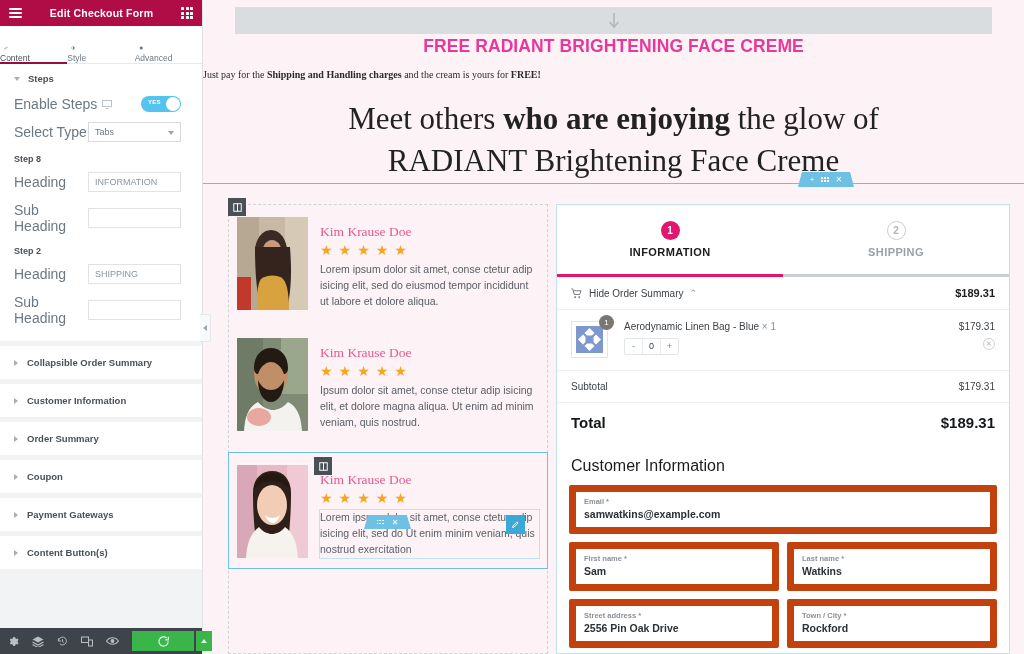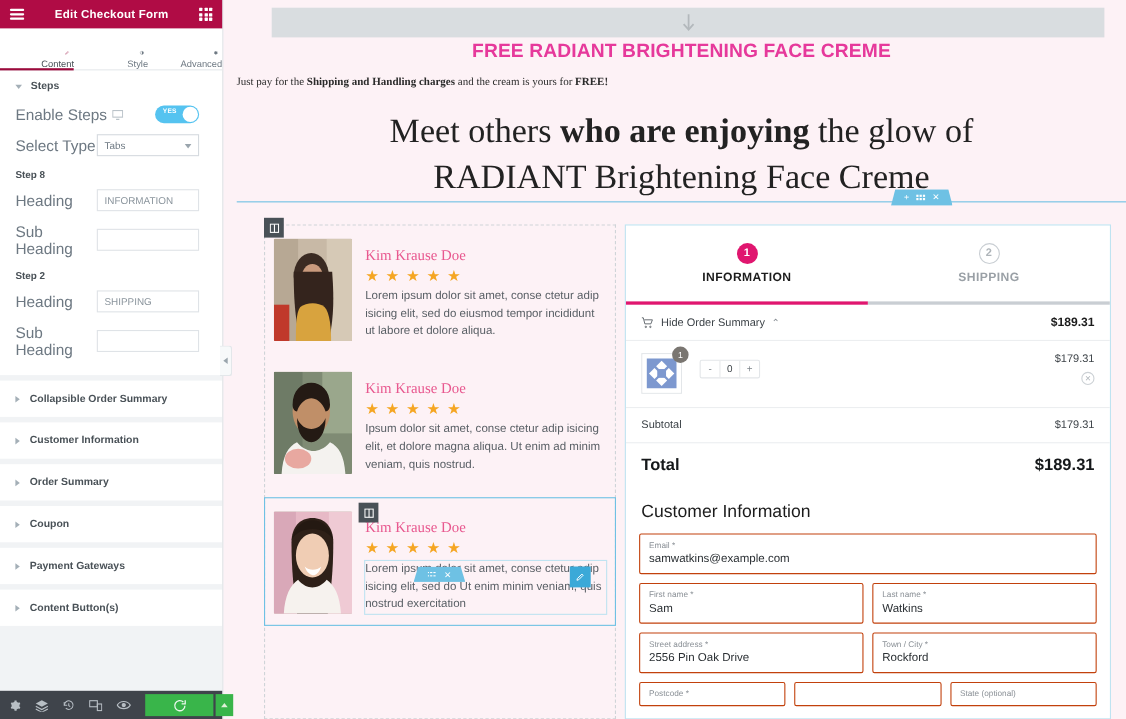--- a/index.html
+++ b/index.html
@@ -2,21 +2,21 @@
 <html><head>
 <meta charset="utf-8">
 <style>
   * { box-sizing: border-box; margin: 0; padding: 0; }
   html, body {
     width: 1024px; height: 654px;
     font-family: "Liberation Sans", sans-serif;
     overflow: hidden;
     background: #fdf2f6;
   }
-  .app { position: relative; width: 1024px; height: 502px; display: flex; gap: 12px; }
+  .app { position: relative; width: 1024px; height: 502px; display: flex; }
 
   
   .panel {
     width: 203px; height: 654px;
     background: #f1f3f5;
     display: flex; flex-direction: column;
     position: relative; z-index: 30;
     border-right: 1px solid #e0e3e6;
   }
   .panel-header {
@@ -28,21 +28,21 @@
     font-size: 10.5px; font-weight: bold; letter-spacing: .2px;
     flex: 1; text-align: center;
   }
   .hamburger { width: 13px; height: 10px; display: flex; flex-direction: column; justify-content: space-between; cursor: pointer; }
   .hamburger i { display: block; height: 2px; background: #fff; border-radius: 1px; }
   .grid-icon { display: grid; grid-template-columns: repeat(3, 3px); grid-template-rows: repeat(3, 3px); gap: 1.5px; cursor: pointer; }
   .grid-icon i { background: #fff; border-radius: .5px; }
 
   .panel-tabs { display: flex; background: #fff; height: 38px; flex: 0 0 38px; border-bottom: 1px solid #e6e9ec; }
   .panel-tab {
-    flex: 1; display: flex; flex-direction: column; align-items: flex-end; justify-content: center;
+    flex: 1; display: flex; flex-direction: column; align-items: flex-start; justify-content: center;
     gap: 3px; font-size: 8.5px; color: #6d7882; cursor: pointer; position: relative; margin-top: 20px;
   }
   .panel-tab.active { color: #495157; }
   .panel-tab.active:after {
     content: ""; position: absolute; left: 0; right: 0; bottom: -1px; height: 2px; background: #9b0a3c;
   }
   .panel-tab svg { width: 12px; height: 12px; display: block; }
 
   .panel-body { flex: 1; overflow: hidden; background: #f1f3f5; }
 
@@ -242,22 +242,23 @@
 
   .totals-row { display: flex; align-items: center; padding: 10px 14px; border-top: 1px solid #eceef0; font-size: 10px; color: #3d4348; }
   .totals-row .amount { margin-left: auto; }
   .totals-row.total { font-size: 15px; font-weight: bold; color: #15181a; padding: 11px 14px 12px 14px; }
   .totals-row.total .amount { font-size: 15px; font-weight: bold; }
 
   .cust-title { font-size: 16px; color: #1c1c1c; padding: 14px 14px 10px 14px; }
   .form-grid { padding: 0 12px 10px 12px; }
   .frow { display: flex; gap: 8px; margin-bottom: 8px; }
   .field {
-    flex: 1; border: 1px solid #c2410c; border-radius: 2px; padding: 4px 8px 5px 8px; background: #fff; min-width: 0;
+    flex: 1; border: 7px solid #c2410c; border-radius: 2px; padding: 4px 8px 5px 8px; background: #fff; min-width: 0;
     cursor: text;
+    font-weight: bold;
   }
   .field .flabel { font-size: 7.5px; color: #8a9096; line-height: 11px; }
   .field .fvalue { font-size: 10.5px; color: #2b3034; line-height: 15px; white-space: nowrap; overflow: hidden; }
 
   
 </style>
 </head>
 <body>
 
 <div class="app">
@@ -618,20 +619,24 @@
                 <path d="M4 4h27v27H4z" fill="#7d98cf"></path>
                 <path d="M17.5 6l5 5-5 5-5-5z" fill="#fff"></path>
                 <path d="M17.5 19l5 5-5 5-5-5z" fill="#fff"></path>
                 <path d="M6 17.5l5-5 5 5-5 5z" fill="#fff"></path>
                 <path d="M19 17.5l5-5 5 5-5 5z" fill="#fff"></path>
                 <rect x="13.5" y="13.5" width="8" height="8" fill="#7d98cf"></rect>
               </svg>
               <span class="prod-qty-badge">1</span>
             </div>
             <div class="prod-info">
+              <div class="prod-name">
+                <span>Aerodynamic Linen Bag - Blue</span>
+                <span class="xq">× 1</span>
+              </div>
               <div class="stepper">
                 <div>-</div>
                 <div class="mid">0</div>
                 <div>+</div>
               </div>
             </div>
             <div class="prod-right">
               <div class="prod-price">$179.31</div>
               <span class="prod-remove">✕</span>
             </div>

